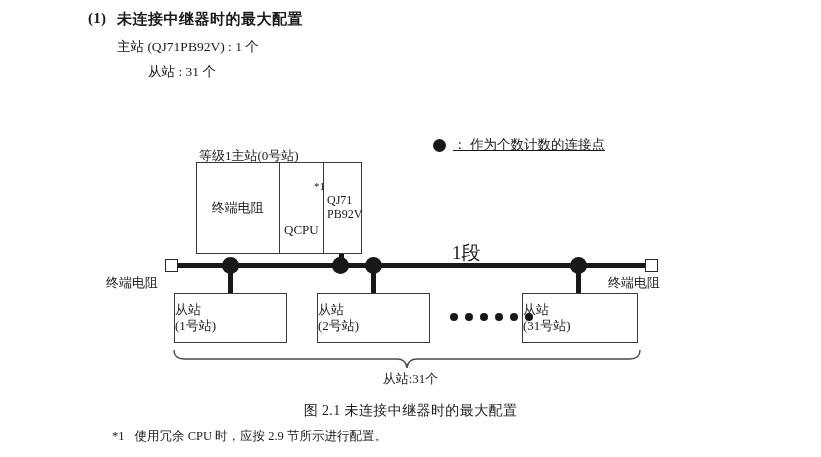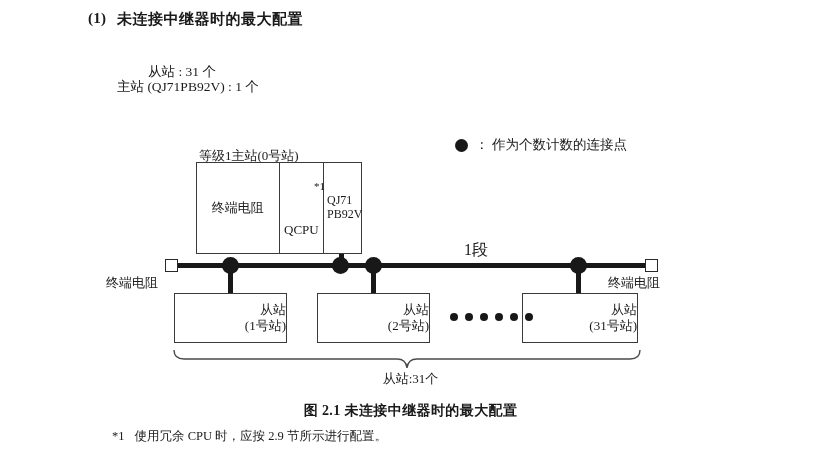--- a/index.html
+++ b/index.html
@@ -30,36 +30,36 @@
     font-size: 15px;
     font-weight: bold;
     letter-spacing: 0.5px;
     white-space: nowrap;
     font-family: Liberation Mono, monospace;
   }
   #spec-master {
     left: 117px; top: 38px;
     font-size: 13.5px;
     white-space: nowrap;
-    margin-top: 40px;
   }
   #spec-slave {
     left: 117px; top: 63px;
     font-size: 13.5px;
     white-space: nowrap;
     margin-left: 31px;
   }
 
   
   #legend {
-    left: 455px; top: 136px;
+    left: 433px; top: 136px;
     display: flex;
     align-items: center;
     gap: 7px;
     white-space: nowrap;
+    text-decoration: underline;
   }
   #legend .bullet {
     width: 13px; height: 13px;
     border-radius: 50%;
     background: #181818;
     display: inline-block;
   }
   #legend .legend-text {
     font-size: 13.5px;
   }
@@ -111,22 +111,22 @@
     background: #181818;
   }
 
   
   #bus-line {
     left: 176px; top: 263px;
     width: 476px; height: 4.5px;
     background: #181818;
   }
   #segment-label {
-    left: 464px; top: 240px;
-    font-size: 16px;
+    left: 452px; top: 240px;
+    font-size: 19px;
     white-space: nowrap;
   }
 
   
   .term-box {
     width: 13px; height: 13px;
     border: 1.6px solid #2a2a2a;
     background: #ffffff;
     box-sizing: border-box;
   }
@@ -160,21 +160,21 @@
   
   .slave-box {
     position: absolute;
     top: 293px;
     width: 113px; height: 50px;
     border: 1.3px solid #3a3a3a;
     box-sizing: border-box;
     background: #fff;
     display: flex;
     flex-direction: column;
-    align-items: flex-end;
+    align-items: flex-start;
     justify-content: center;
     line-height: 1.25;
   }
   .slave-box .ln { font-size: 13px; white-space: nowrap; }
   #slave-1  { left: 174px; }
   #slave-2  { left: 317px; }
   #slave-31 { left: 522px; }
   #slave-31 { width: 116px; }
 
   
@@ -197,21 +197,21 @@
     text-align: center;
     font-size: 13px;
   }
   #brace-label span { display: inline-block; }
 
   
   #figure-caption {
     left: 0; right: 0; top: 402px;
     text-align: center;
     font-size: 14px;
-    font-weight: bold;
+    font-weight: normal;
     letter-spacing: 0.4px;
   }
   #footnote {
     left: 112px; top: 428px;
     font-size: 12.5px;
     white-space: nowrap;
   }
   #footnote .fn-mark { margin-right: 10px; }
 </style>
 </head>

